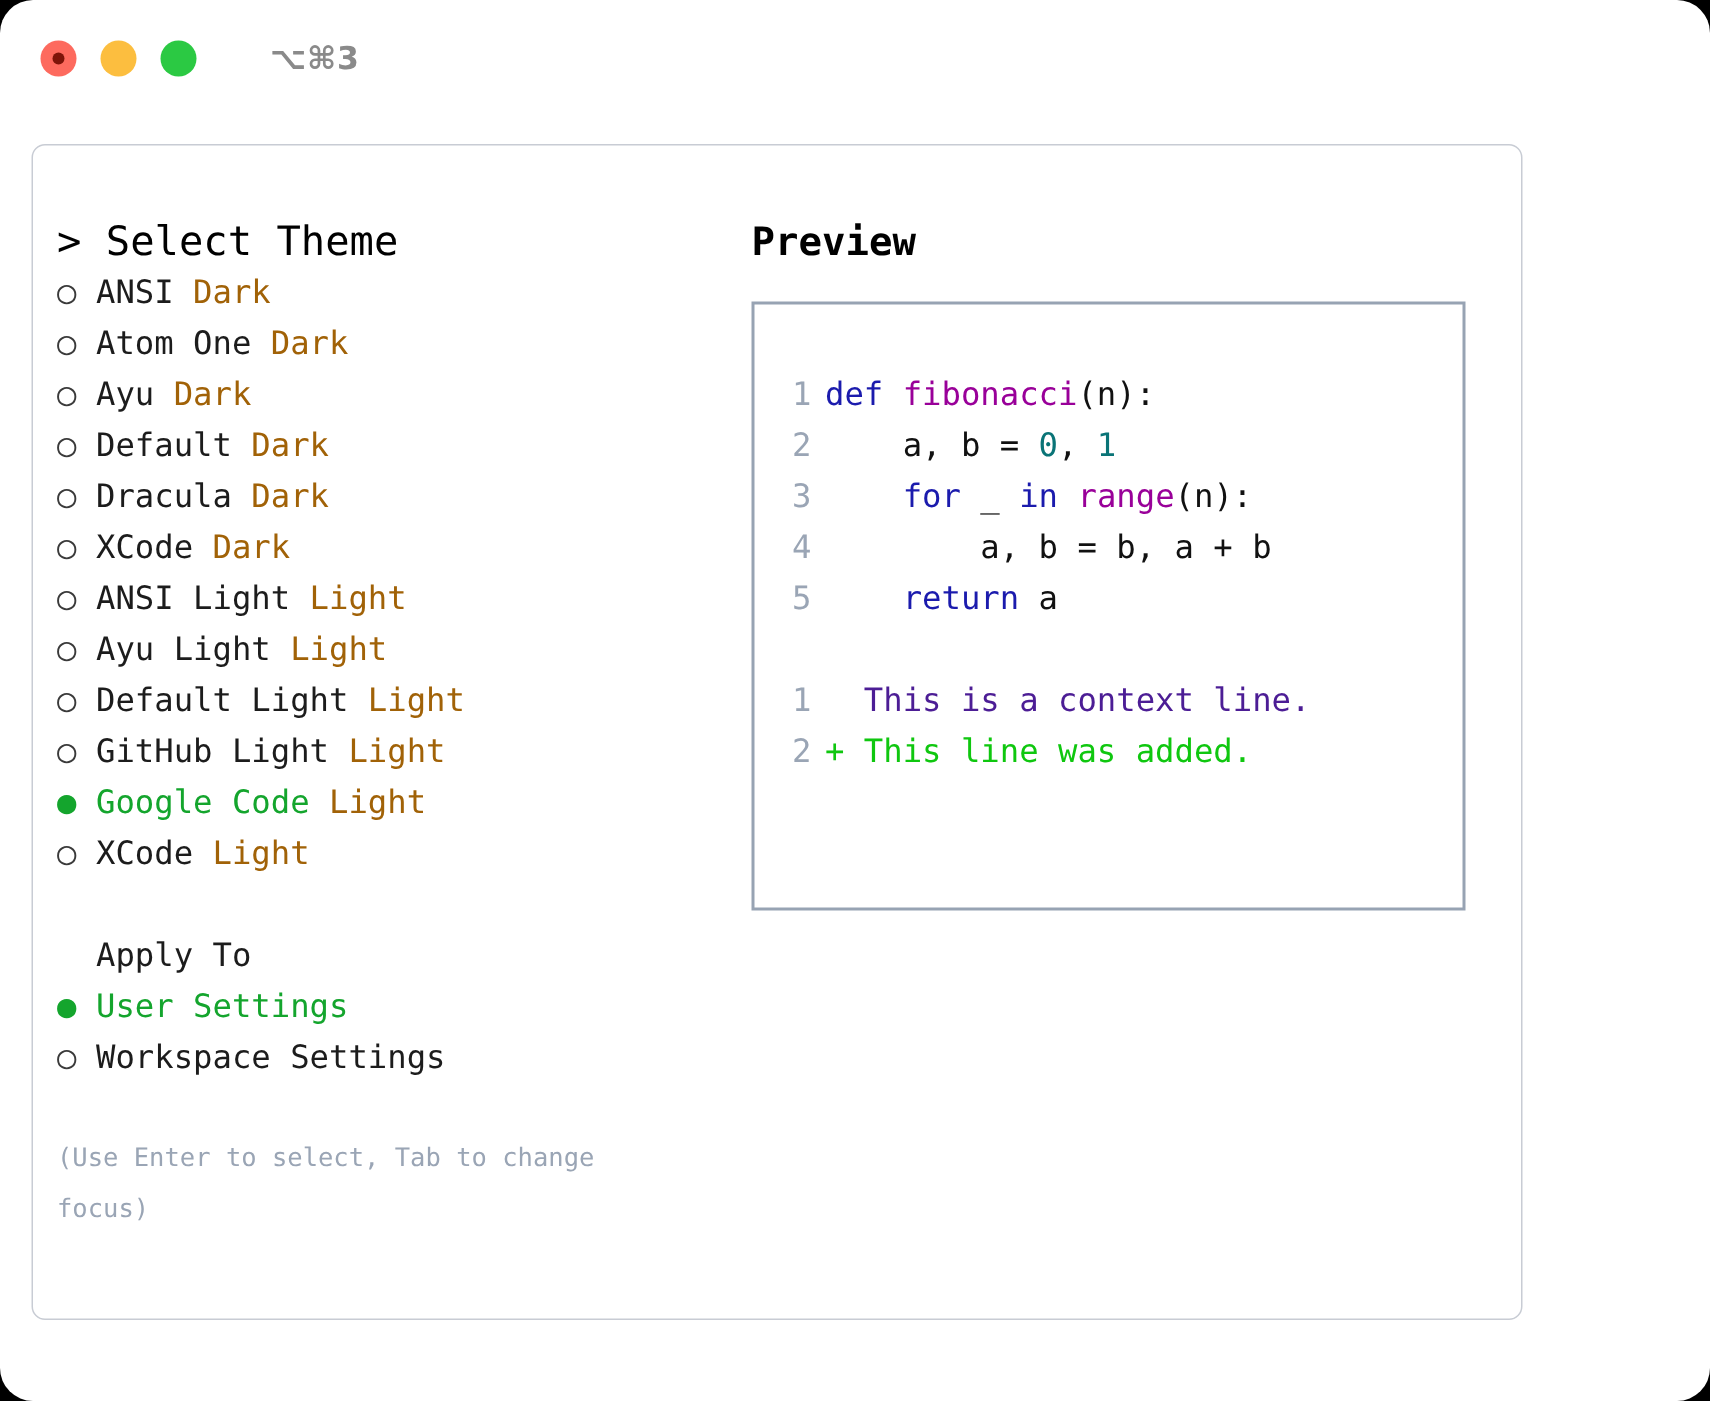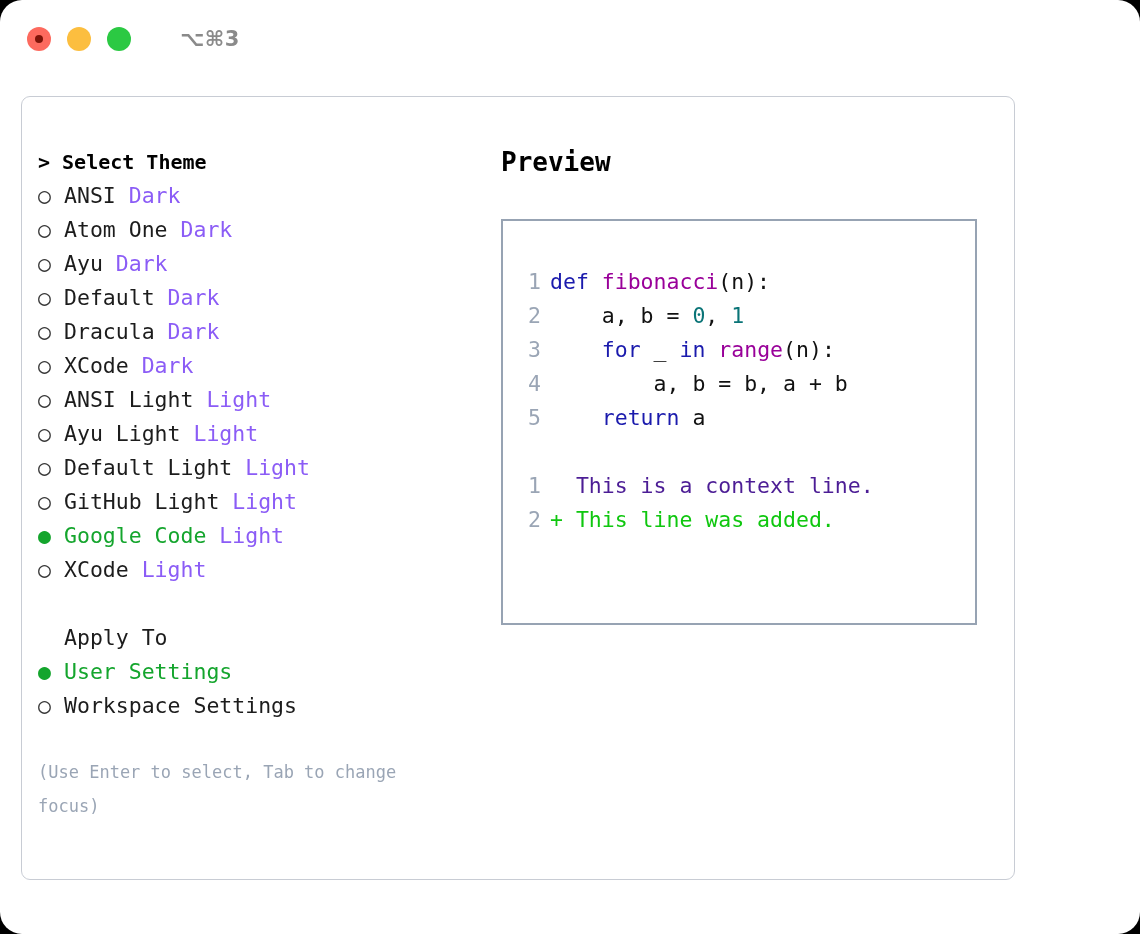--- a/index.html
+++ b/index.html
@@ -86,33 +86,33 @@
     width: 440px;
   }
   .line {
     height: 34px;
     line-height: 34px;
     font-size: 21.5px;
     white-space: nowrap;
     color: #1c1c1c;
   }
   .section-title {
-    font-weight: 700;
+    font-weight: 400;
     color: #000000;
-    font-size: 20px;
+    font-size: 27px;
   }
   .bullet {
     display: inline-block;
     width: 26px;
     color: #3a3a3a;
   }
   .bullet.filled { color: #14a52d; }
   .theme-name { color: #1c1c1c; }
   .theme-name.selected { color: #14a52d; }
-  .theme-kind { color: #8b5cf6; }
+  .theme-kind { color: #a16207; }
 
   #apply-block { margin-top: 34px; }
   .apply-heading {
     color: #1c1c1c;
     padding-left: 26px;
   }
 
   #hint-text {
     margin-top: 32px;
     font-size: 17px;
@@ -128,21 +128,21 @@
     top: 48px;
     width: 500px;
   }
   #preview-heading {
     font-size: 26px;
     font-weight: 700;
     color: #000000;
     line-height: 34px;
   }
   #preview-box {
-    margin-top: 40px;
+    margin-top: 22px;
     width: 476px;
     height: 406px;
     border: 2px solid #97a3b3;
     box-sizing: border-box;
     background: #ffffff;
     padding: 44px 0 0 12px;
   }
   .code-line {
     height: 34px;
     line-height: 34px;

